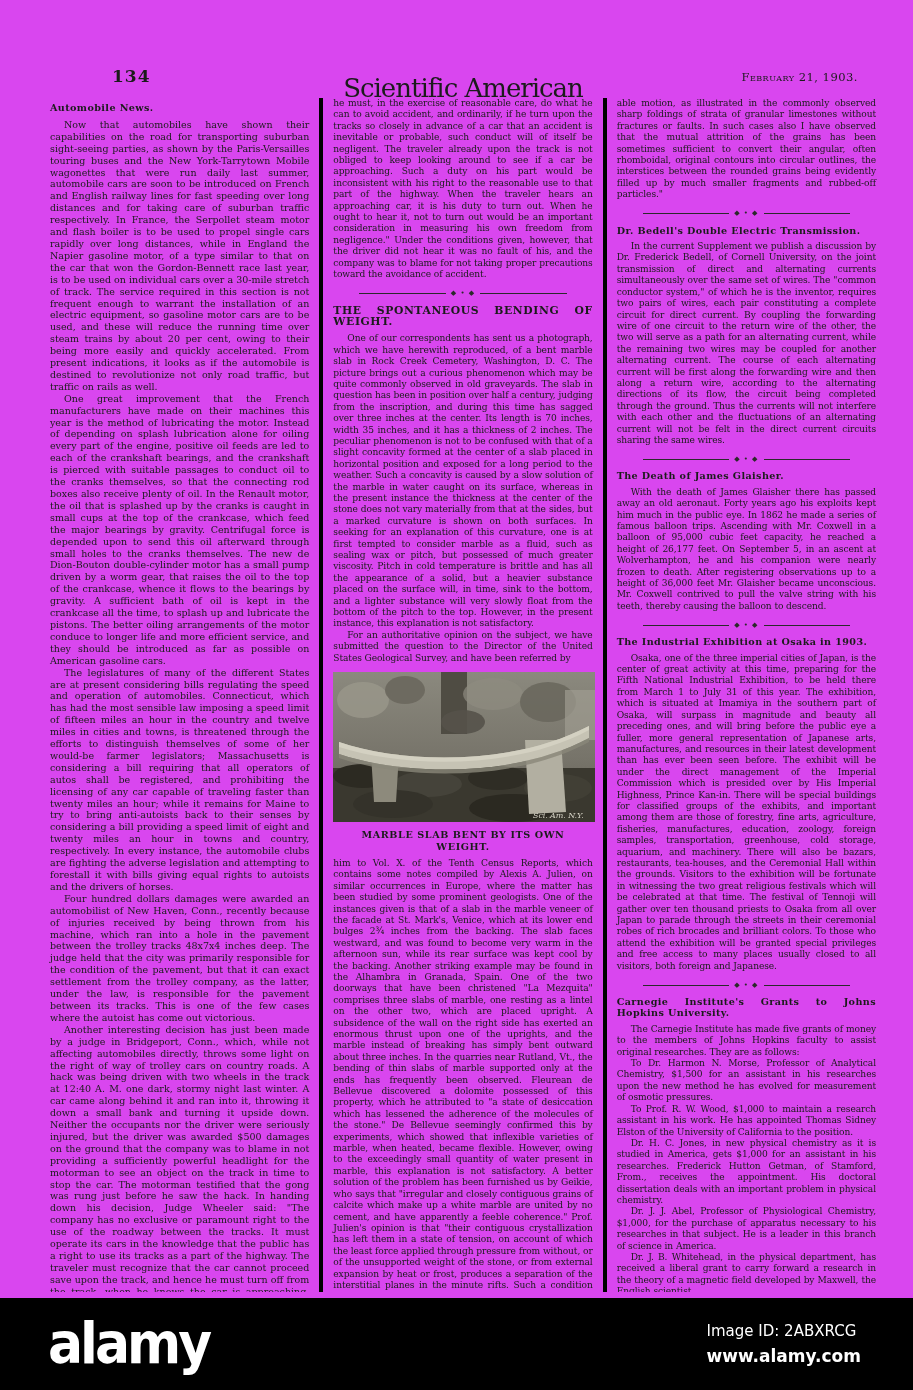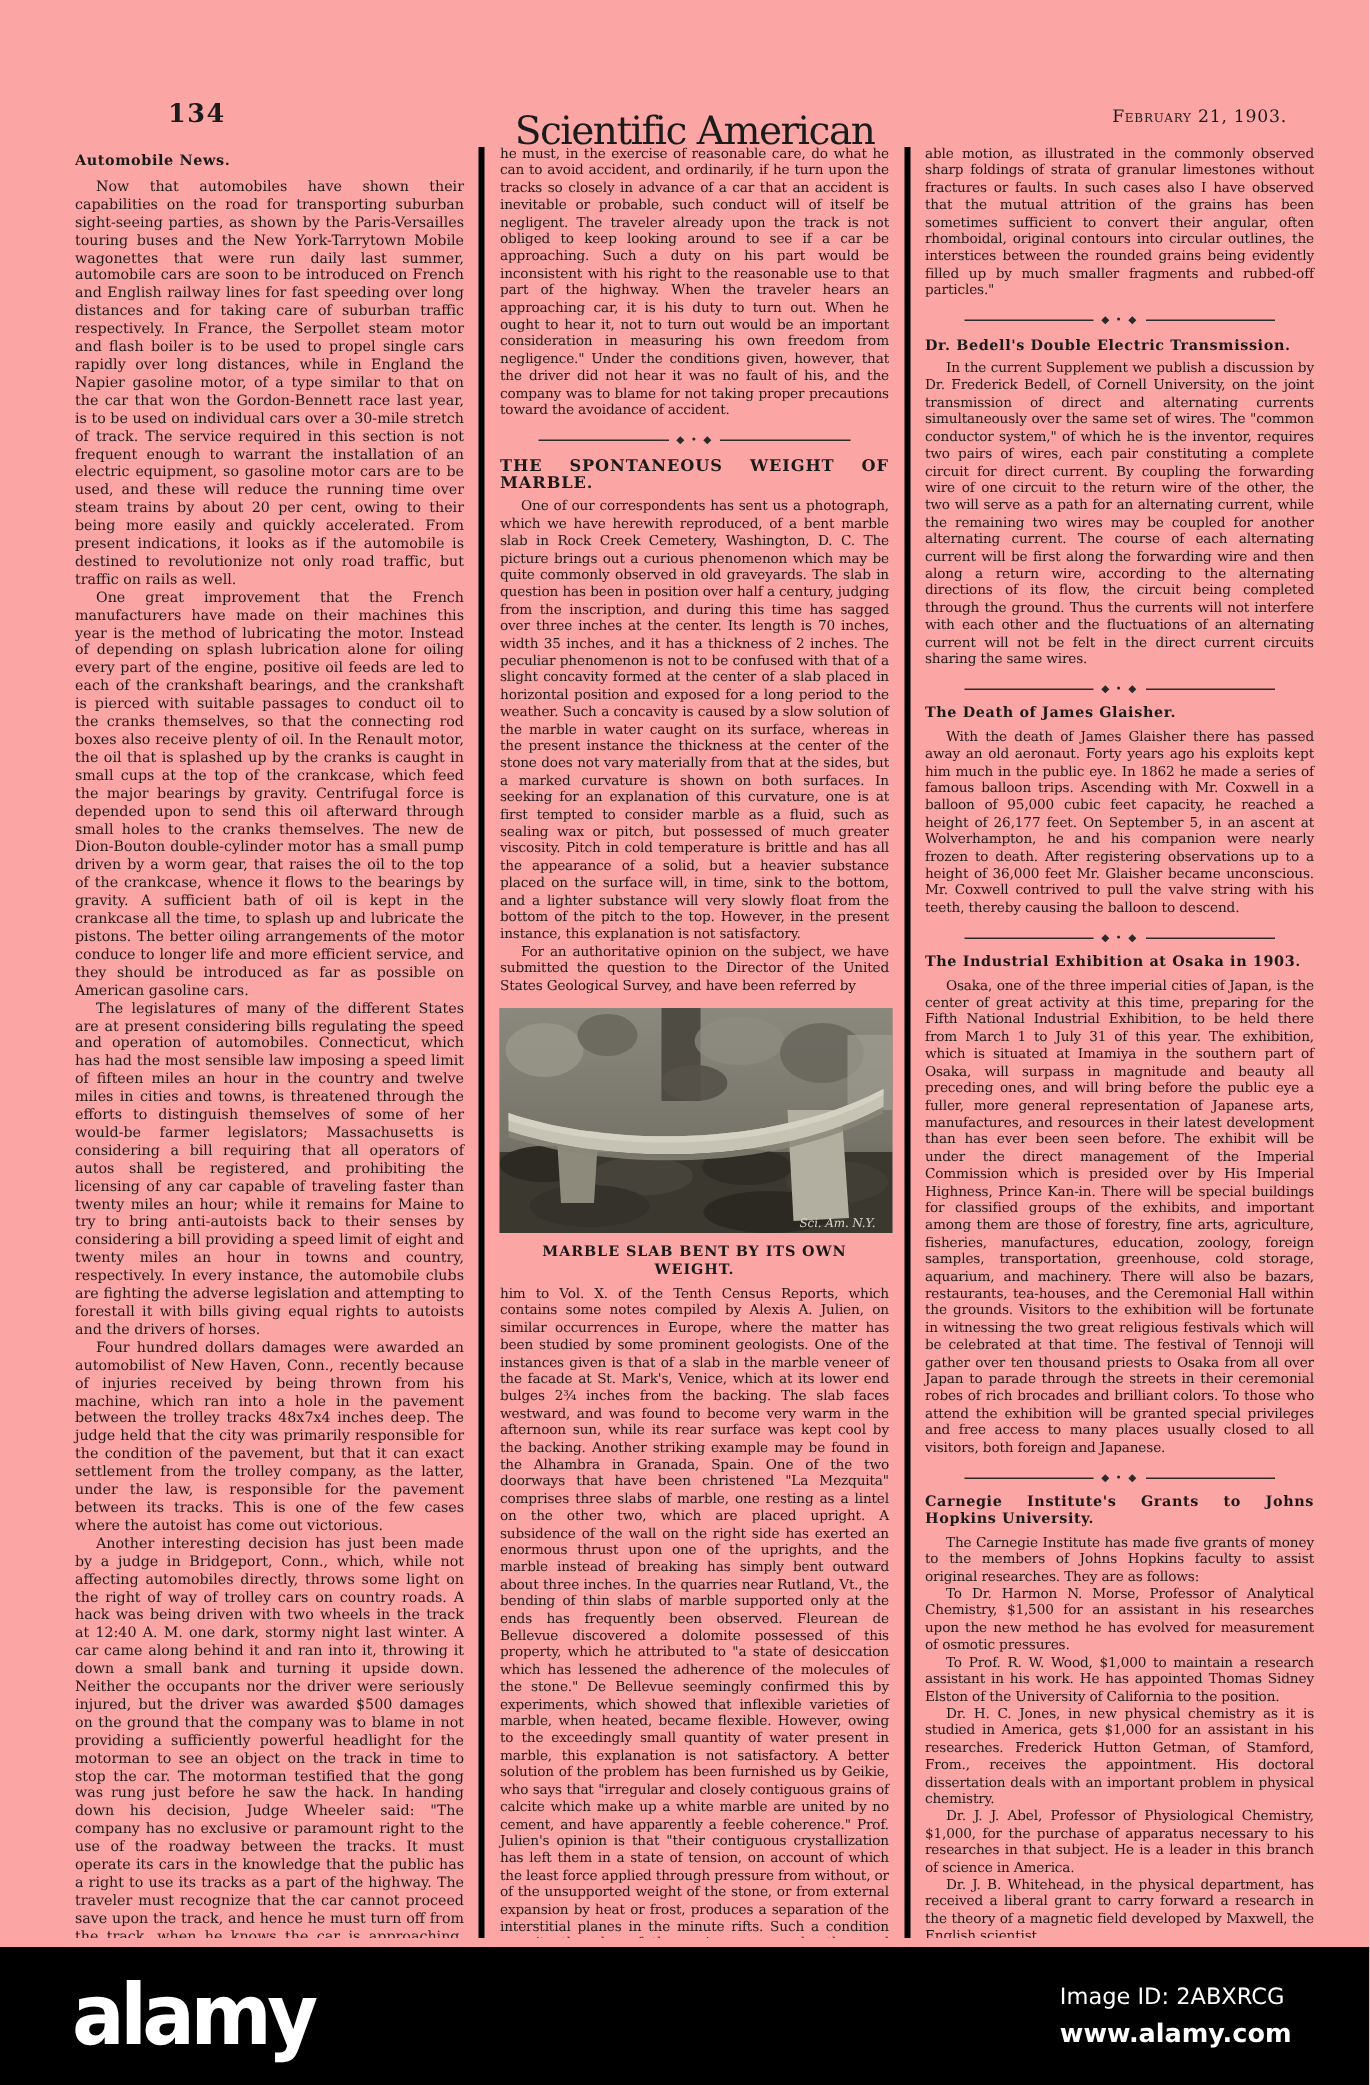--- a/index.html
+++ b/index.html
@@ -1,19 +1,19 @@
 <!DOCTYPE html>
 <html><head>
 <meta charset="utf-8">
 <style>
   html,body{margin:0;padding:0;background:#e9e9e7;}
   .scan{
     position:relative;
     width:913px;height:1390px;
-    background:#fca5a5;
+    background:#d946ef;
     overflow:hidden;
     font-family:"DejaVu Serif","Liberation Serif",serif;
     color:#1b1b1b;
   }
   
   .page-header{
     position:absolute;top:58px;left:40px;right:27px;height:40px;
   }
   .page-num{
     position:absolute;left:72px;top:8px;
@@ -108,21 +108,21 @@
 
     <div class="col col2">
       <div class="no-indent-first">
           <p class="para">he must, in the exercise of reasonable care, do what he can to avoid accident, and ordinarily, if he turn upon the tracks so closely in advance of a car that an accident is inevitable or probable, such conduct will of itself be negligent. The traveler already upon the track is not obliged to keep looking around to see if a car be approaching. Such a duty on his part would be inconsistent with his right to the reasonable use to that part of the highway. When the traveler hears an approaching car, it is his duty to turn out. When he ought to hear it, not to turn out would be an important consideration in measuring his own freedom from negligence." Under the conditions given, however, that the driver did not hear it was no fault of his, and the company was to blame for not taking proper precautions toward the avoidance of accident.</p>
         </div>
 
       <div class="divider">
           <span class="orn"></span>
         </div>
 
-      <h2 class="art-head lg">THE SPONTANEOUS WEIGHT OF MARBLE.</h2>
+      <h2 class="art-head lg">THE SPONTANEOUS BENDING OF WEIGHT.</h2>
       <div>
           <p class="para">One of our correspondents has sent us a photograph, which we have herewith reproduced, of a bent marble slab in Rock Creek Cemetery, Washington, D. C. The picture brings out a curious phenomenon which may be quite commonly observed in old graveyards. The slab in question has been in position over half a century, judging from the inscription, and during this time has sagged over three inches at the center. Its length is 70 inches, width 35 inches, and it has a thickness of 2 inches. The peculiar phenomenon is not to be confused with that of a slight concavity formed at the center of a slab placed in horizontal position and exposed for a long period to the weather. Such a concavity is caused by a slow solution of the marble in water caught on its surface, whereas in the present instance the thickness at the center of the stone does not vary materially from that at the sides, but a marked curvature is shown on both surfaces. In seeking for an explanation of this curvature, one is at first tempted to consider marble as a fluid, such as sealing wax or pitch, but possessed of much greater viscosity. Pitch in cold temperature is brittle and has all the appearance of a solid, but a heavier substance placed on the surface will, in time, sink to the bottom, and a lighter substance will very slowly float from the bottom of the pitch to the top. However, in the present instance, this explanation is not satisfactory.</p>
           <p class="para">For an authoritative opinion on the subject, we have submitted the question to the Director of the United States Geological Survey, and have been referred by</p>
         </div>
 
       <figure class="photo-figure">
         <svg viewBox="0 0 262 150">
           <defs>
             <linearGradient id="bgg" x1="0" y1="0" x2="0" y2="1">
               <stop offset="0" stop-color="#8b897e"></stop>

